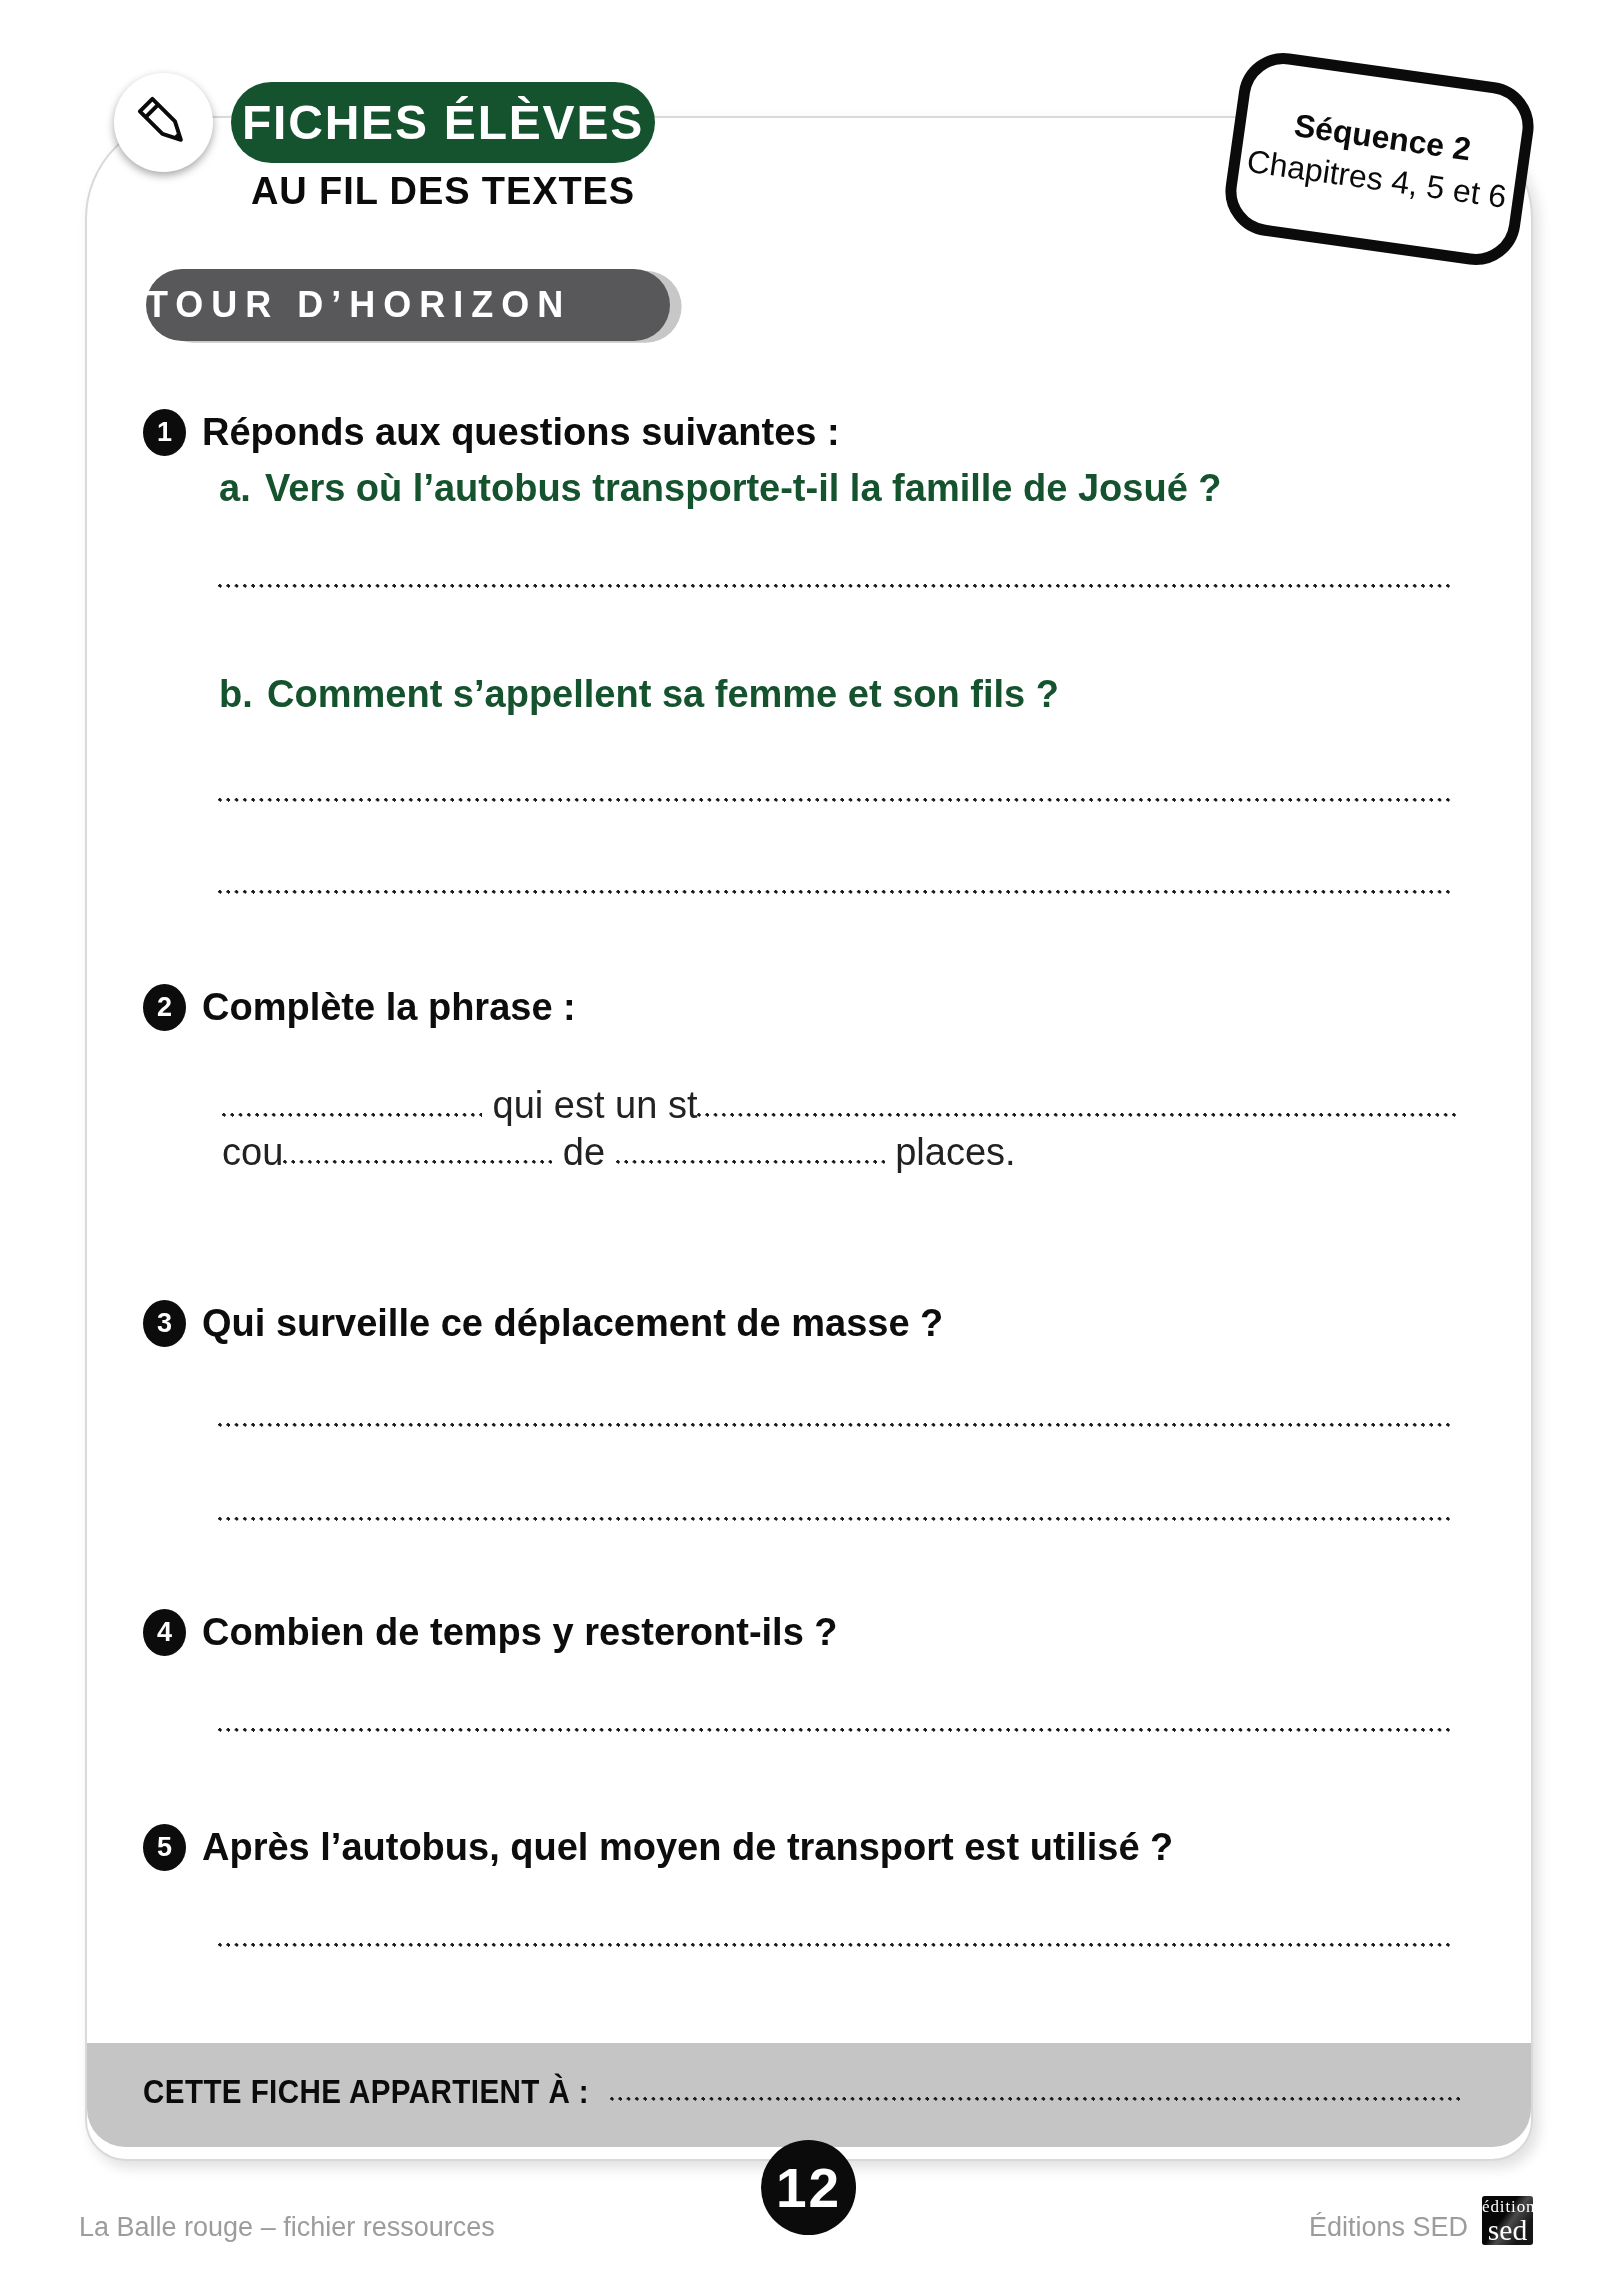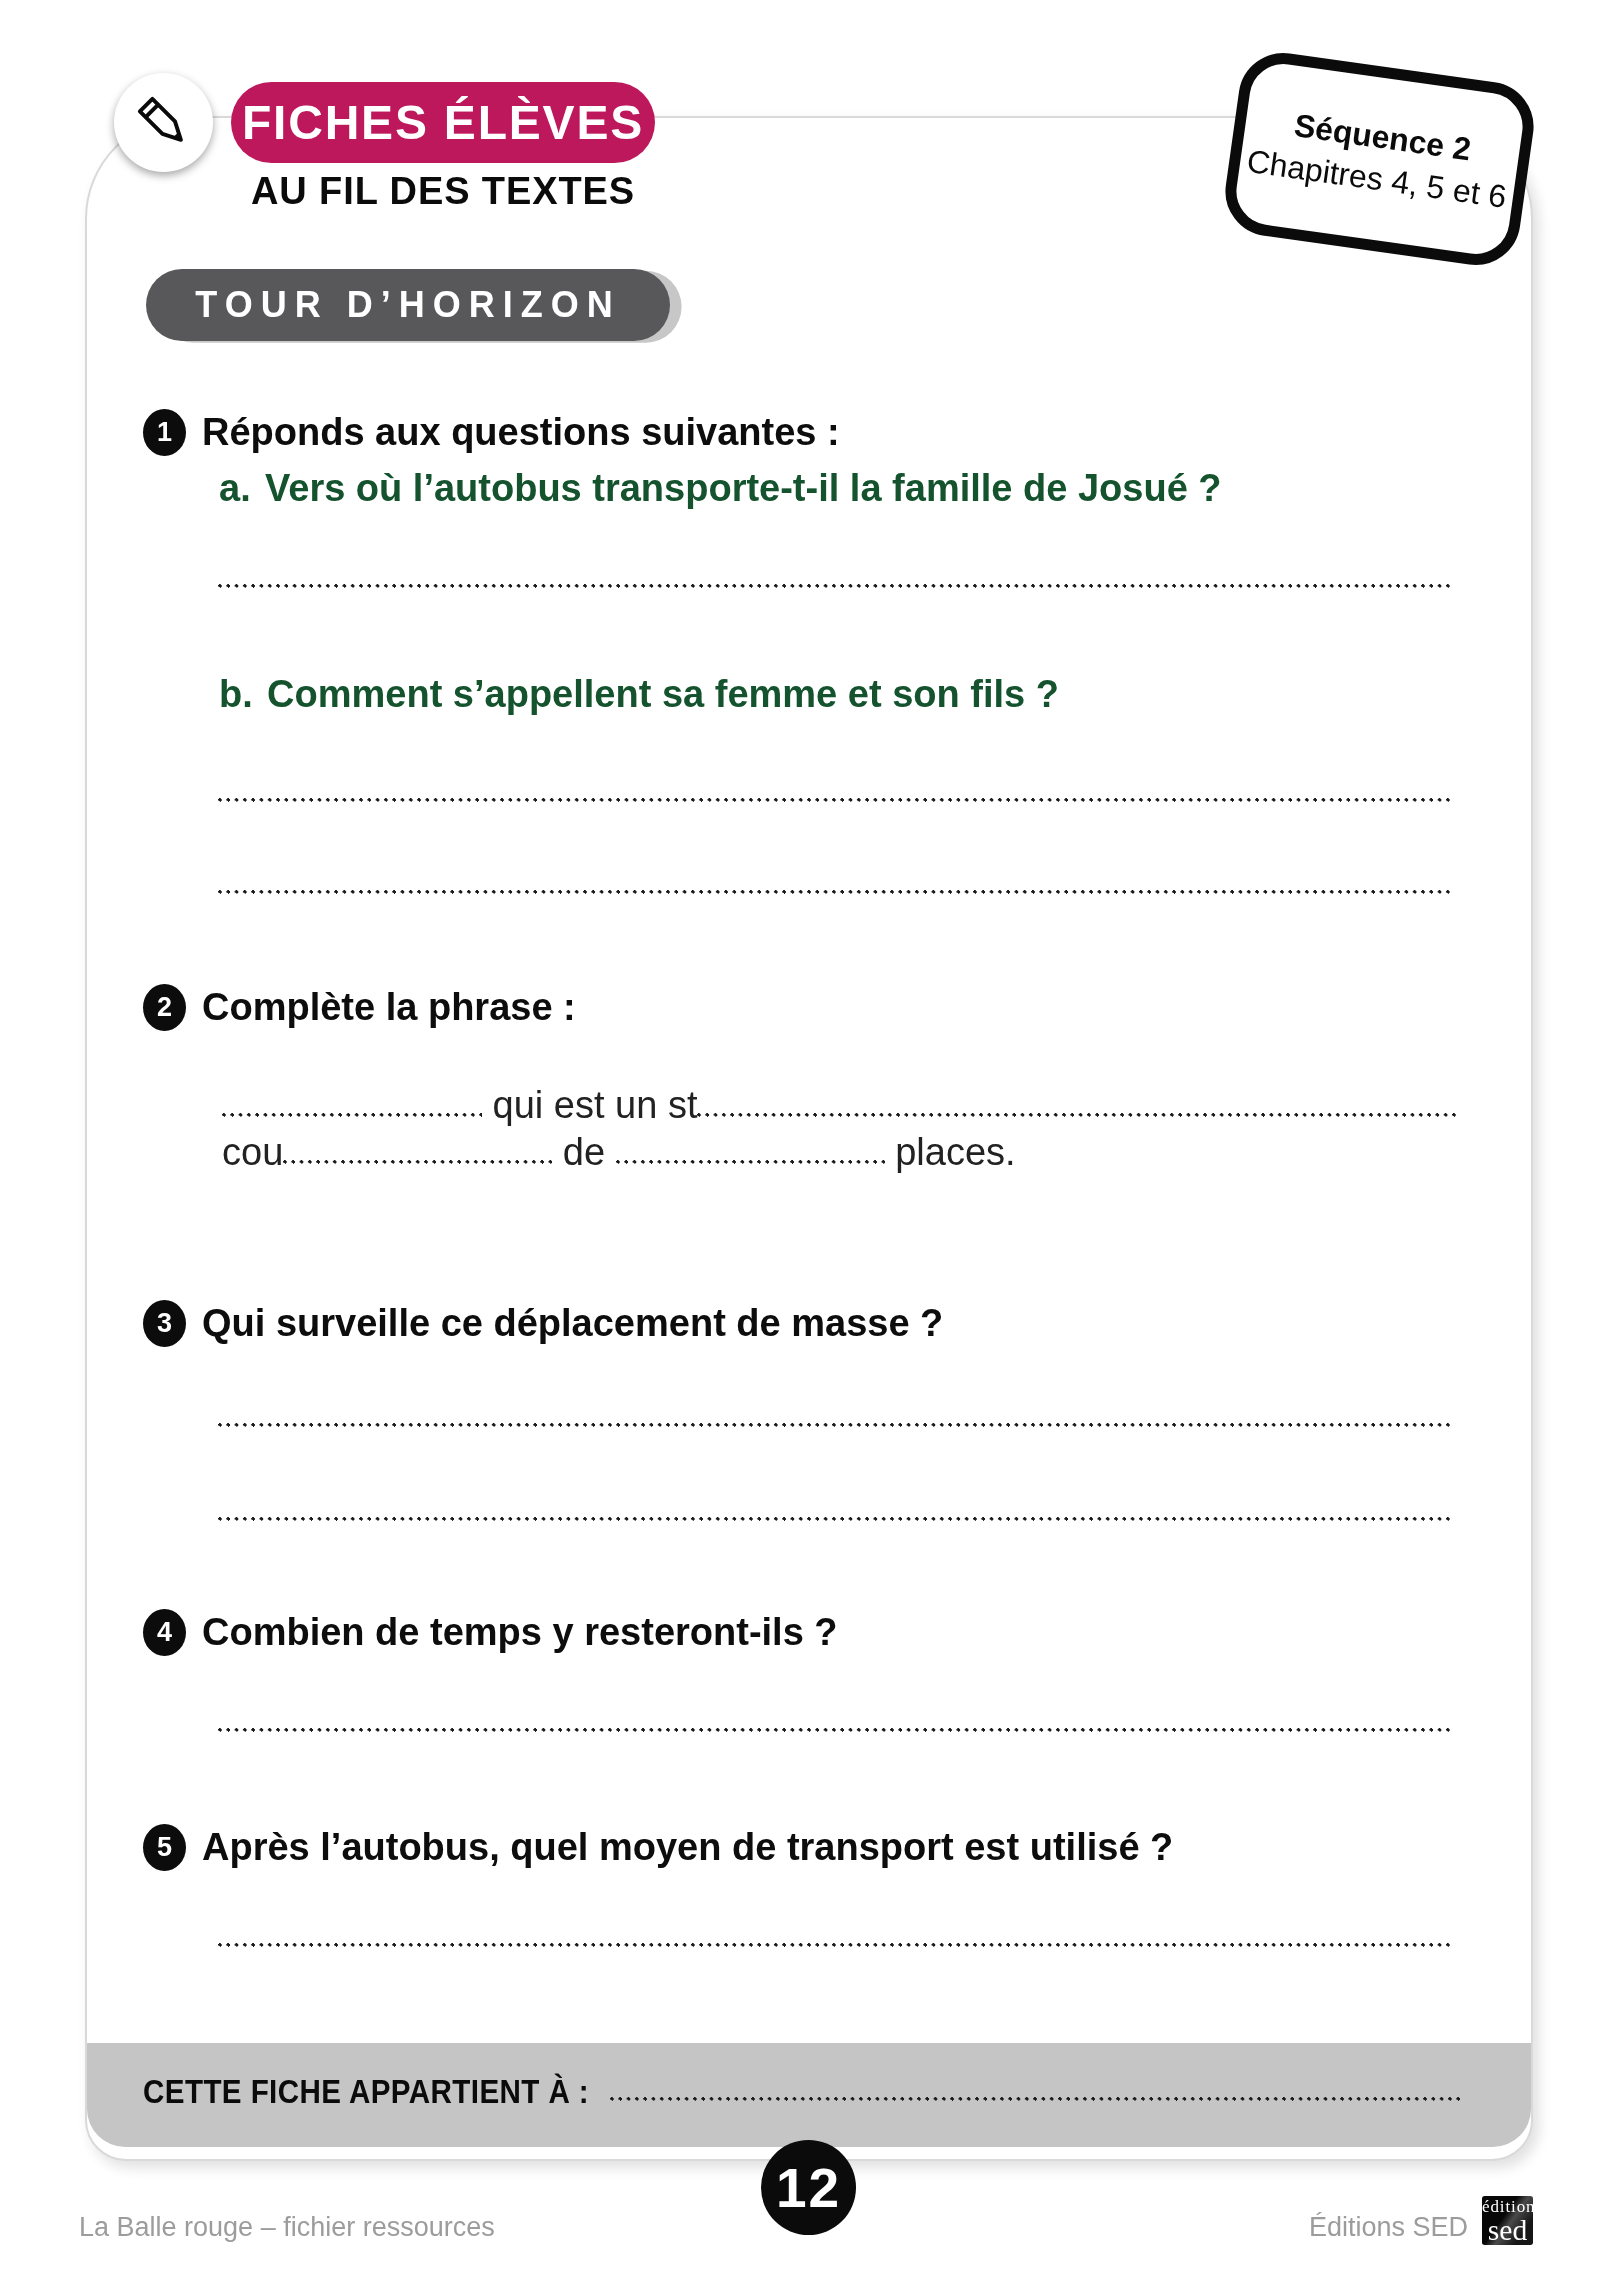--- a/index.html
+++ b/index.html
@@ -17,38 +17,38 @@
   .owner-label { font-weight:bold; font-size:29.6px; letter-spacing:0.4px; color:#0b0b0b;
           white-space:pre; transform:scaleY(1.12); }
 
   
   .pencil-circle { position:absolute; left:114px; top:73px; width:99px; height:99px;
           border-radius:50%; background:#fff; z-index:4;
           box-shadow:0 3.6px 9px rgba(0,0,0,0.35);
           display:flex; align-items:center; justify-content:center; }
   .pencil-circle svg { width:59px; height:59px; transform:rotate(45deg); }
   .title-pill { position:absolute; left:231px; top:82px; width:424px; height:81px;
-          background:#be185d; border-radius:41px; z-index:4;
+          background:#14532d; border-radius:41px; z-index:4;
           display:flex; align-items:center; justify-content:center;
           color:#fff; font-size:48px; font-weight:bold; letter-spacing:1.8px; }
   .subtitle { position:absolute; left:231px; top:170px; width:424px; text-align:center;
           font-size:38px; font-weight:bold; letter-spacing:0.9px; color:#0b0b0b; z-index:4; }
 
   .seq-badge { position:absolute; left:1231px; top:67px; width:297px; height:184px;
           background:#fff; border:11.6px solid #0b0b0b; border-radius:45px;
           transform:rotate(8deg); z-index:5;
           display:flex; flex-direction:column; align-items:center; justify-content:center;
           line-height:1.3; }
   .seq-line1 { font-size:32px; font-weight:bold; color:#0b0b0b; }
   .seq-line2 { font-size:32px; color:#0b0b0b; }
 
   .section-pill { position:absolute; left:146px; top:269px; width:524px; height:72px;
           background:#58585a; border-radius:36px; z-index:3;
           box-shadow:11.6px 1.8px 0 0 #c7c7c7;
-          display:flex; align-items:center; justify-content:center;
+          display:flex; align-items:center; justify-content:flex-start;
           color:#fff; font-size:36px; font-weight:bold; letter-spacing:8px; }
 
   
   .q-row { position:absolute; left:143px; display:flex; align-items:flex-start; z-index:3; }
   .q-badge { flex:none; width:43px; height:47px; border-radius:50%; background:#0c0c0c;
           color:#fff; display:flex; align-items:center; justify-content:center;
           font-size:27px; font-weight:bold; margin:1.8px 16px 0 0; }
   .q-text { font-size:38px; font-weight:bold; color:#0d0d0d; line-height:50px; }
   .sub-q { position:absolute; left:219px; font-size:38px; font-weight:bold; color:#14532d; z-index:3; }
   .sub-q .lbl { margin-right:14.3px; }

